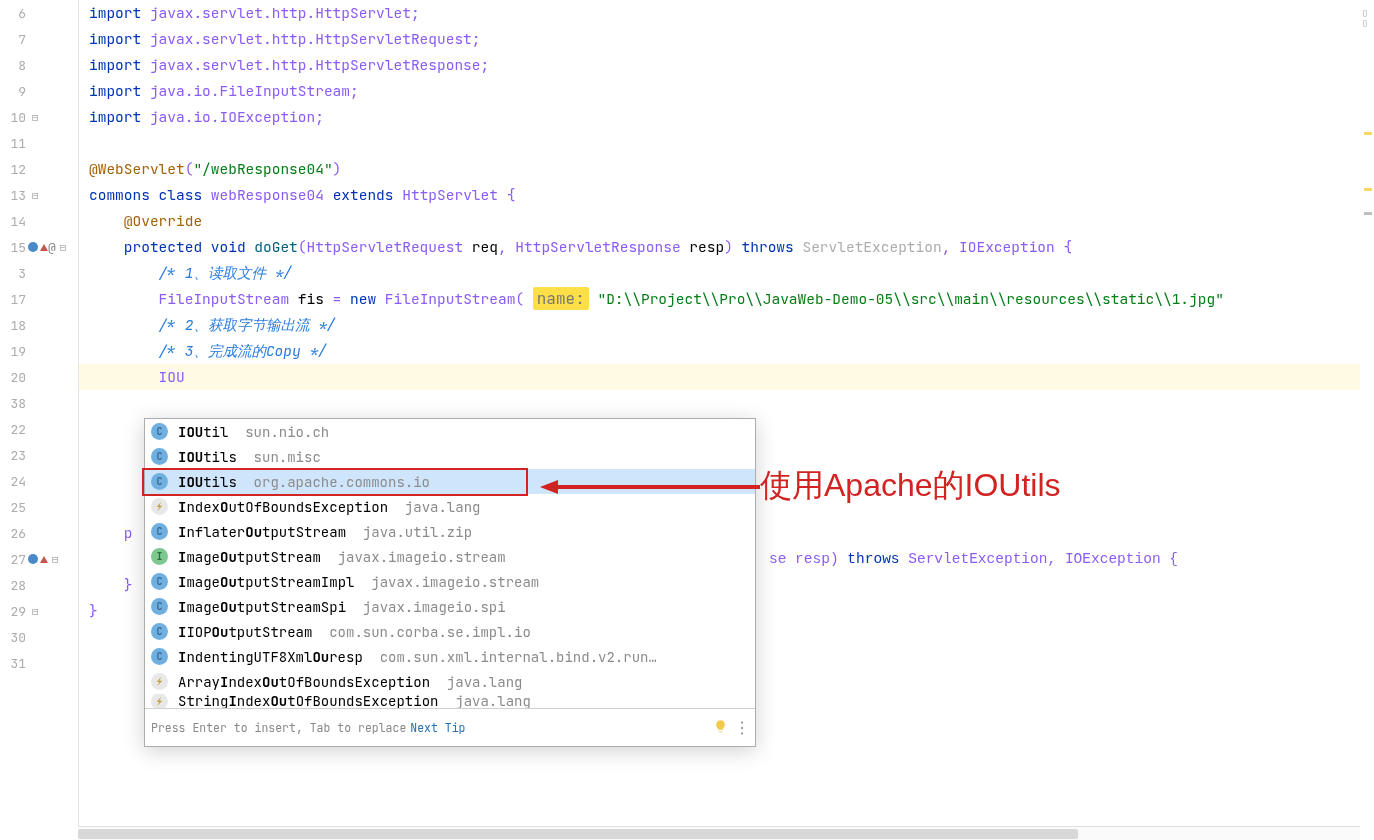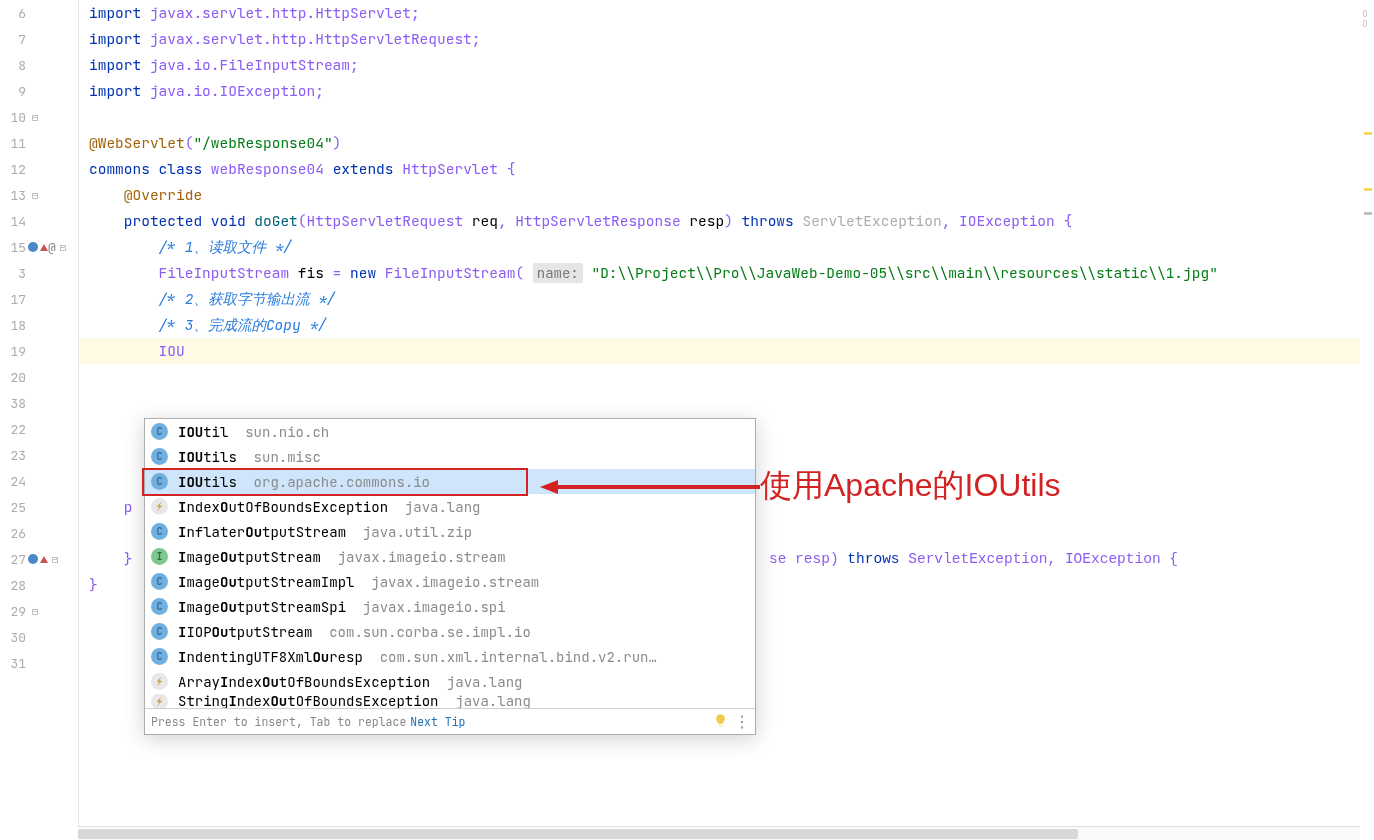--- a/index.html
+++ b/index.html
@@ -69,21 +69,21 @@
       padding-left: 10px;
       font-size: 14.5px;
     }
     .kw { color: #0033b3; font-weight: normal; }
     .comment-blue { color: #287bde; font-style: italic; }
     .str { color: #067d17; }
     .anno { color: #a16207; }
     .cls { color: #8b5cf6; }
     .method { color: #00627a; }
     .param { color: #000000; }
-    .param-hint { color: #787878; background:#e5e5e5; padding:1px 4px; border-radius:2px; font-size:14px; }
+    .param-hint { color: #787878; background:#fde047; padding:1px 4px; border-radius:2px; font-size:16px; }
     .current-line-hl {
       background: #fffae3;
     }
     .fold-region-gray {
       color: #adadad;
     }
     .autocomplete-popup {
       position: absolute;
       left: 144px;
       top: 418px;
@@ -114,21 +114,21 @@
     }
     .ac-icon-c { background: #6fb0e0; color:#3a6b94; }
     .ac-icon-i { background: #7cc88f; color:#2e6a3c; }
     .ac-icon-e { background: #b8b8b8; color:#555; }
     .ac-text-main { color: #000; }
     .ac-text-bold { font-weight: bold; color:#000; }
     .ac-text-pkg { color: #8c8c8c; }
     .ac-item.selected { background: #cfe5fb; }
     .ac-footer {
       border-top: 1px solid #d0d0d0;
-      height: 26px;
+      height: 38px;
       display: flex;
       align-items: center;
       padding: 0 6px;
       font-size: 11.5px;
       color: #888;
     }
     .ac-footer .nexttip { color: #2470b3; margin-left:4px; cursor:pointer; }
     .ac-footer-right {
       margin-left: auto;
       display: flex;
@@ -316,20 +316,21 @@
         <span class="gutter-marker-area"></span>
       </div>
       <div class="gutter-line">
         <span class="line-num">31</span>
         <span class="gutter-marker-area"></span>
       </div>
     </div>
   <div class="code-area" id="code-area">
       <div class="code-line"><span class="kw">import </span><span class="cls">javax.servlet.http.HttpServlet;</span></div>
       <div class="code-line"><span class="kw">import </span><span class="cls">javax.servlet.http.HttpServletRequest;</span></div>
+      <div class="code-line"><span class="kw">import </span><span class="cls">javax.servlet.http.HttpServletResponse;</span></div>
       <div class="code-line"><span class="kw">import </span><span class="cls">java.io.FileInputStream;</span></div>
       <div class="code-line"><span class="kw">import </span><span class="cls">java.io.IOException;</span></div>
       <div class="code-line"></div>
       <div class="code-line"><span class="anno">@WebServlet</span><span class="cls">(</span><span class="str">"/webResponse04"</span><span class="cls">)</span></div>
       <div class="code-line"><span class="kw">commons class </span><span class="cls">webResponse04 </span><span class="kw">extends </span><span class="cls">HttpServlet {</span></div>
       <div class="code-line"><span>    </span><span class="anno">@Override</span></div>
       <div class="code-line"><span>    </span><span class="kw">protected void </span><span class="method">doGet</span><span class="cls">(HttpServletRequest </span><span class="param">req</span><span class="cls">, HttpServletResponse </span><span class="param">resp</span><span class="cls">) </span><span class="kw">throws </span><span class="fold-region-gray">ServletException</span><span class="cls">, IOException {</span></div>
       <div class="code-line"><span>        </span><span class="comment-blue">/* 1、读取文件 */</span></div>
       <div class="code-line"><span class="cls">        FileInputStream </span><span class="param">fis</span><span class="cls"> = </span><span class="kw">new </span><span class="cls">FileInputStream( </span><span class="param-hint">name:</span><span> </span><span class="str">"D:\\Project\\Pro\\JavaWeb-Demo-05\\src\\main\\resources\\static\\1.jpg"</span></div>
       <div class="code-line"><span>        </span><span class="comment-blue">/* 2、获取字节输出流 */</span></div>

